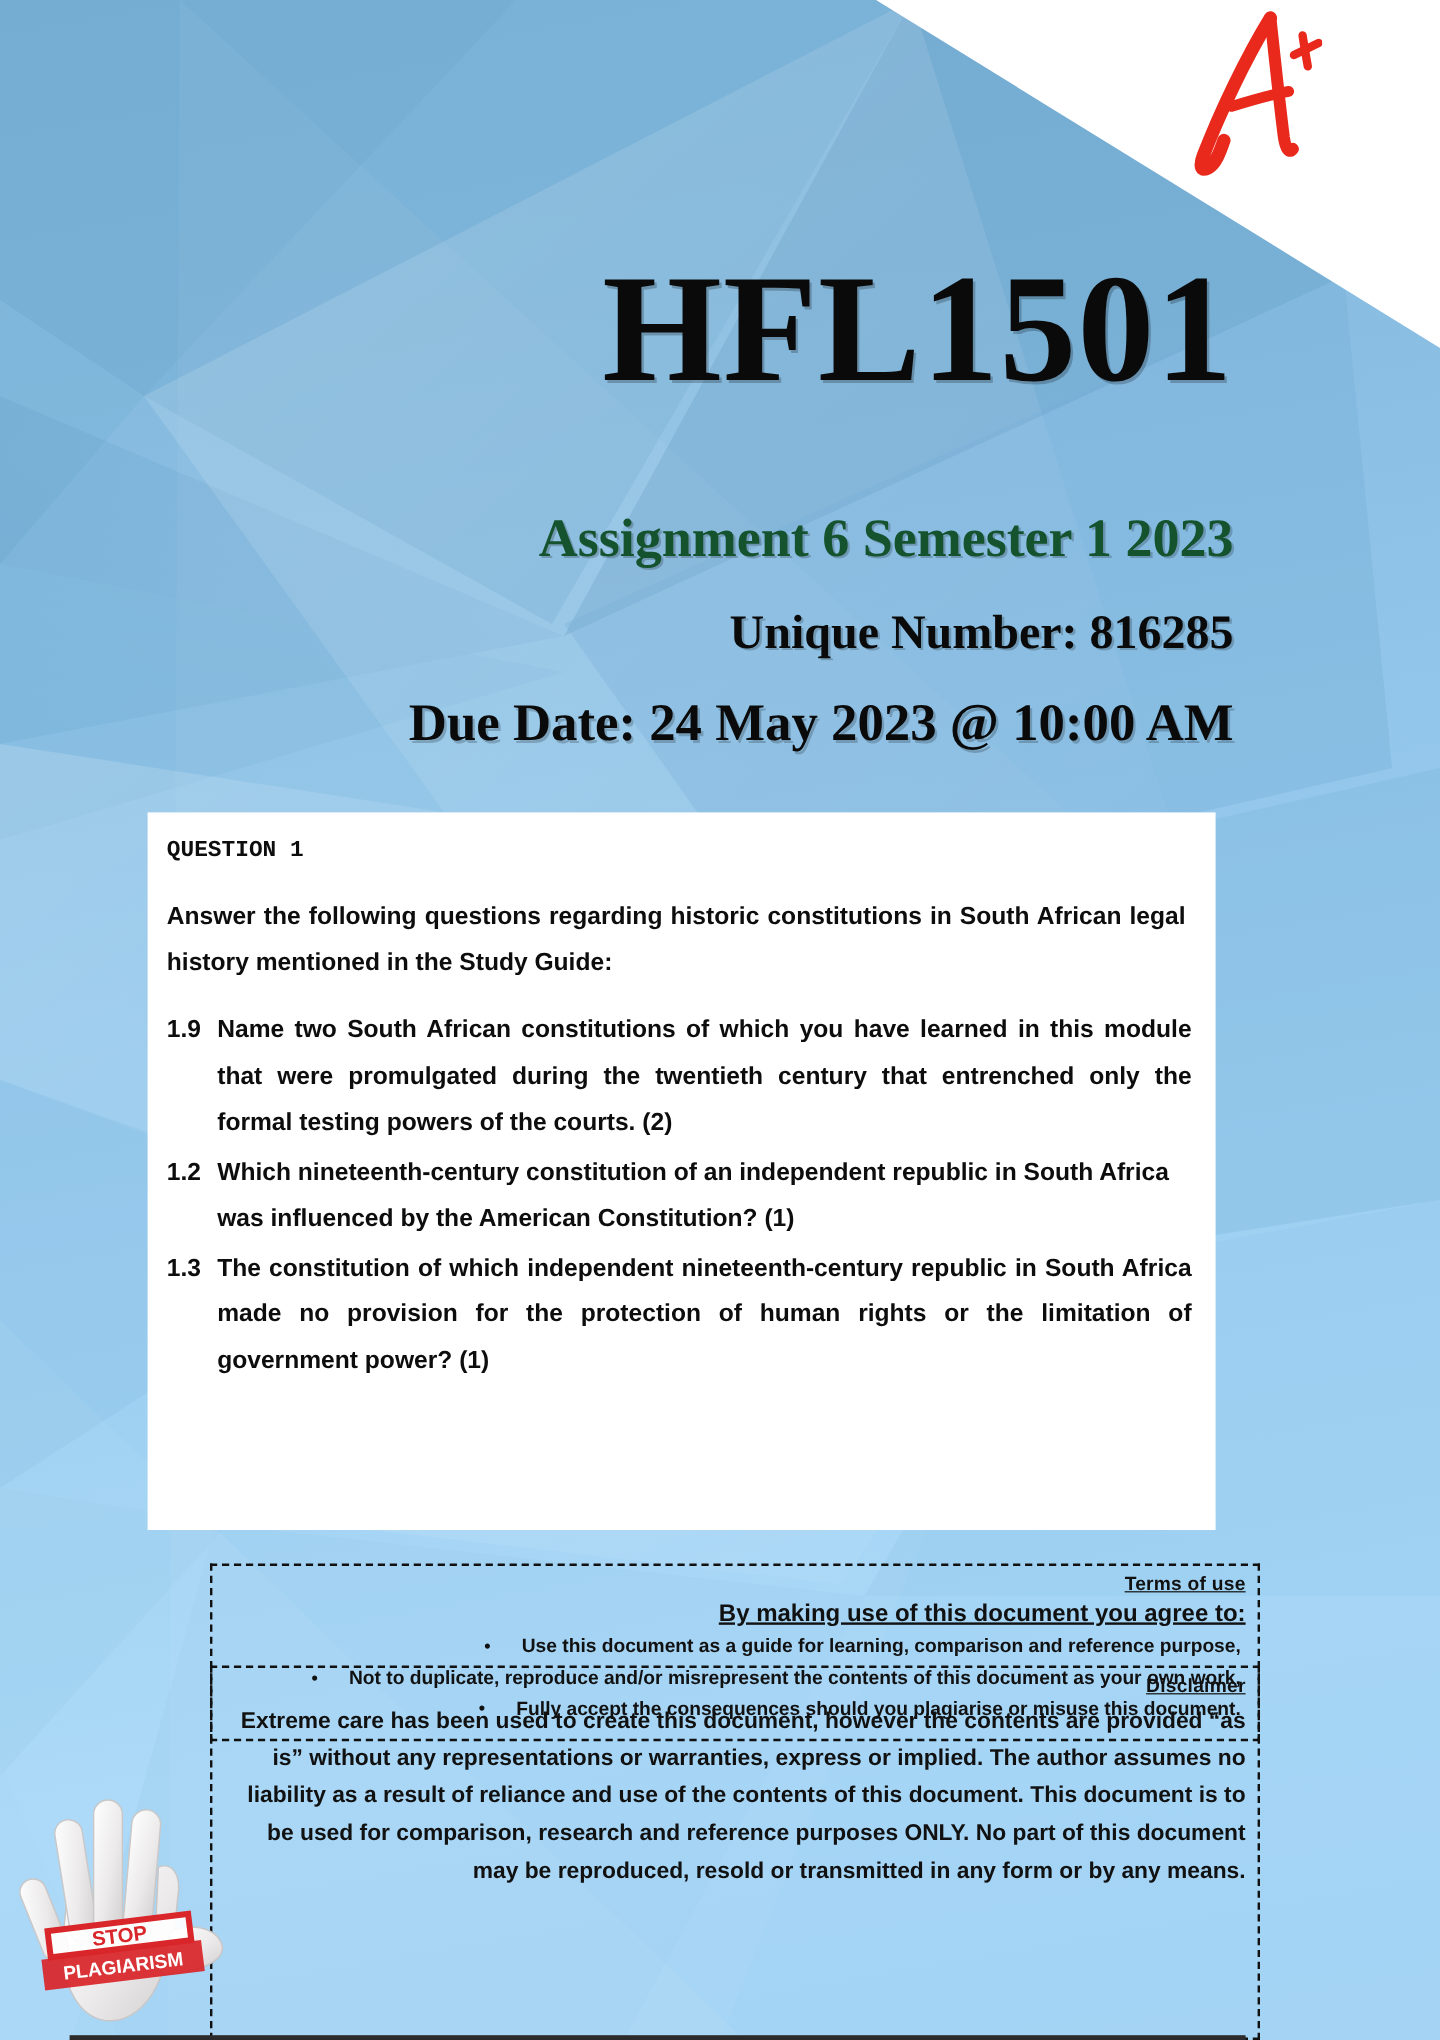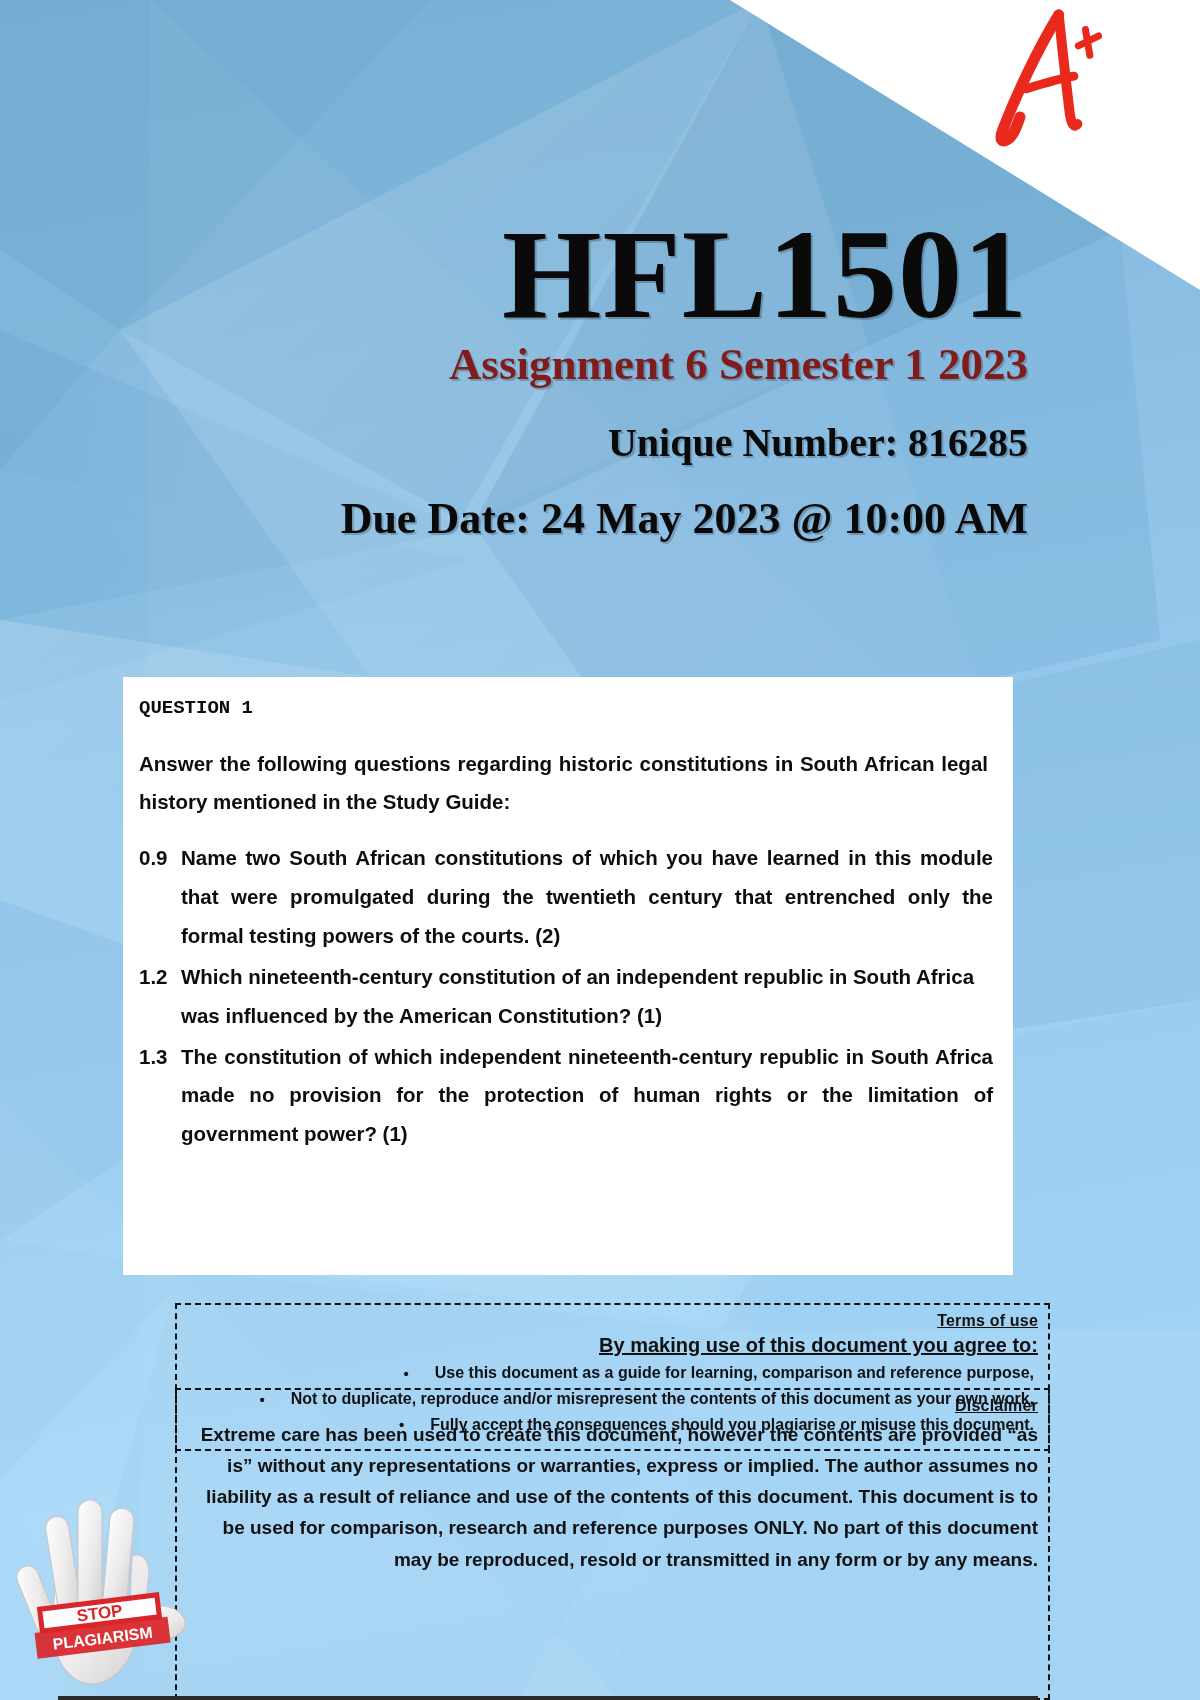--- a/index.html
+++ b/index.html
@@ -61,23 +61,24 @@
   .doc-code {
     font-size: 128px;
     font-weight: bold;
     letter-spacing: 1px;
     color: #0a0a0a;
     line-height: 1.0;
     margin: 0 0 0 0;
     text-shadow: 2px 2px 0 rgba(0,0,0,.22);
   }
   .assignment-line {
+    margin-top: 84px;
     font-size: 45px;
     font-weight: bold;
-    color: #7f1d1d;
+    color: #14532d;
     text-shadow: 2px 2px 0 rgba(0,0,0,.20);
   }
   .unique-line {
     margin-top: 29px;
     font-size: 40px;
     font-weight: bold;
     color: #0a0a0a;
     text-shadow: 2px 2px 0 rgba(0,0,0,.20);
     padding-left: 28px;
   }
@@ -269,21 +270,21 @@
     <div class="assignment-line">Assignment 6 Semester 1 2023</div>
     <div class="unique-line">Unique Number: 816285</div>
     <div class="duedate-line">Due Date: 24 May 2023 @ 10:00 AM</div>
   </div>
 
   <div class="question-panel">
     <div class="q-title">QUESTION 1</div>
     <div class="q-intro">Answer the following questions regarding historic constitutions in South African legal history mentioned in the Study Guide:</div>
 
     <div class="q-item">
-      <span class="q-num">0.9</span>
+      <span class="q-num">1.9</span>
       <span class="q-text">Name two South African constitutions of which you have learned in this module that were promulgated during the twentieth century that entrenched only the formal testing powers of the courts. (2)</span>
     </div>
 
     <div class="q-item">
       <span class="q-num">1.2</span>
       <span class="q-text nojust">Which nineteenth-century constitution of an independent republic in South Africa was influenced by the American Constitution? (1)</span>
     </div>
 
     <div class="q-item">
       <span class="q-num">1.3</span>

